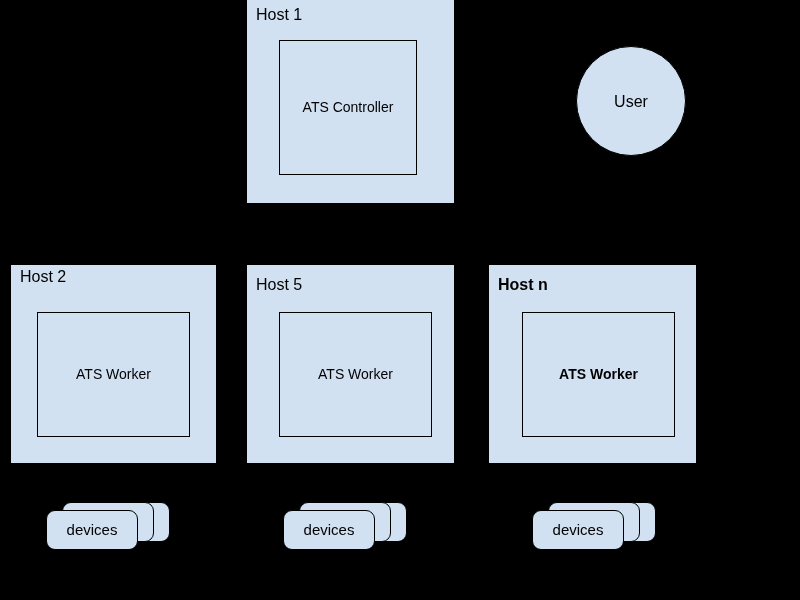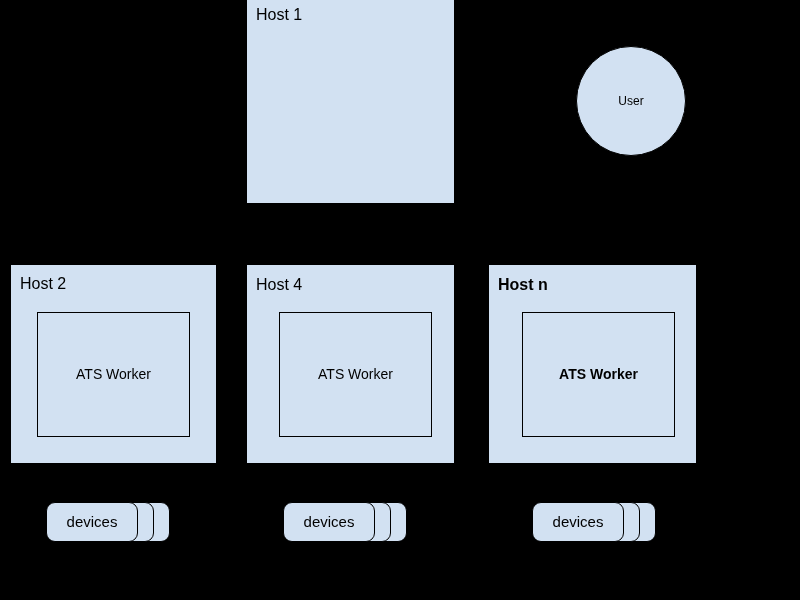--- a/index.html
+++ b/index.html
@@ -59,21 +59,21 @@
     box-sizing: border-box;
     border-radius: 50%;
     background: #d2e1f2;
     border: 1px solid #000000;
     display: flex;
     align-items: center;
     justify-content: center;
   }
   .actor-label {
     color: #000000;
-    font-size: 12px;
+    font-size: 16px;
     line-height: 19px;
     white-space: nowrap;
   }
 
   
   .device-stack {
     position: absolute;
     width: 124px;
     height: 40px;
   }
@@ -82,55 +82,58 @@
     box-sizing: border-box;
     width: 92px;
     height: 40px;
     border-radius: 9px;
     background: #d2e1f2;
     border: 1px solid #000000;
   }
   .device-stack .sheet.back   { left: 32px; top: 0; }
   .device-stack .sheet.middle { left: 16px; top: 0; }
   .device-stack .sheet.front  {
-    left: 0; top: 0;
+    left: 0; top: 8px;
     display: flex;
     align-items: center;
     justify-content: center;
     text-align: center;
   }
   .device-label {
     color: #000000;
     font-size: 15px;
     line-height: 18px;
     white-space: nowrap;
   }
 </style>
 </head>
 <body>
 
 <div id="canvas">
 
   <div class="host-box" style="left:246px; top:-6px; width:209px; height:210px;">
     <div class="host-label" style="top:12px;">Host 1</div>
+    <div class="component-box" style="left:32px; top:45px; width:138px; height:135px;">
+      <span class="component-label">ATS Controller</span>
+    </div>
   </div>
 
   <div class="actor-circle" style="left:576px; top:46px; width:110px; height:110px;">
     <span class="actor-label">User</span>
   </div>
 
   <div class="host-box" style="left:10px; top:264px; width:207px; height:200px;">
-    <div class="host-label" style="top:11px;">Host 2</div>
+    <div class="host-label" style="top:4px;">Host 2</div>
     <div class="component-box" style="left:26px; top:47px; width:153px; height:125px;">
       <span class="component-label">ATS Worker</span>
     </div>
   </div>
 
   <div class="host-box" style="left:246px; top:264px; width:209px; height:200px;">
-    <div class="host-label" style="top:12px;">Host 4</div>
+    <div class="host-label" style="top:12px;">Host 5</div>
     <div class="component-box" style="left:32px; top:47px; width:153px; height:125px;">
       <span class="component-label">ATS Worker</span>
     </div>
   </div>
 
   <div class="host-box" style="left:488px; top:264px; width:209px; height:200px;font-weight:bold;">
     <div class="host-label" style="top:12px;">Host n</div>
     <div class="component-box" style="left:33px; top:47px; width:153px; height:125px;">
       <span class="component-label">ATS Worker</span>
     </div>

